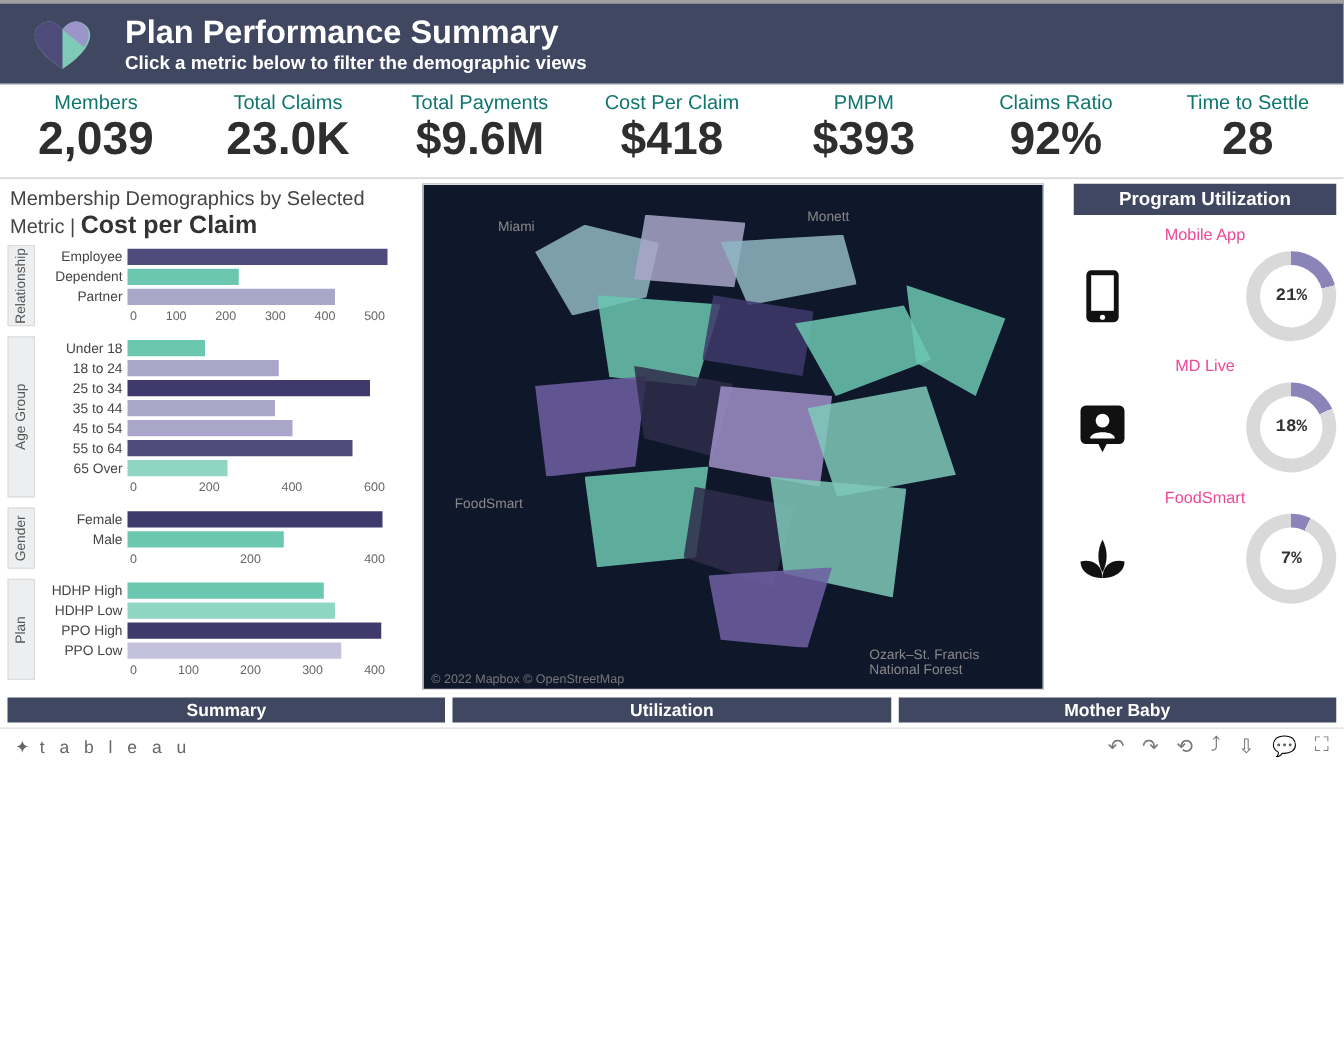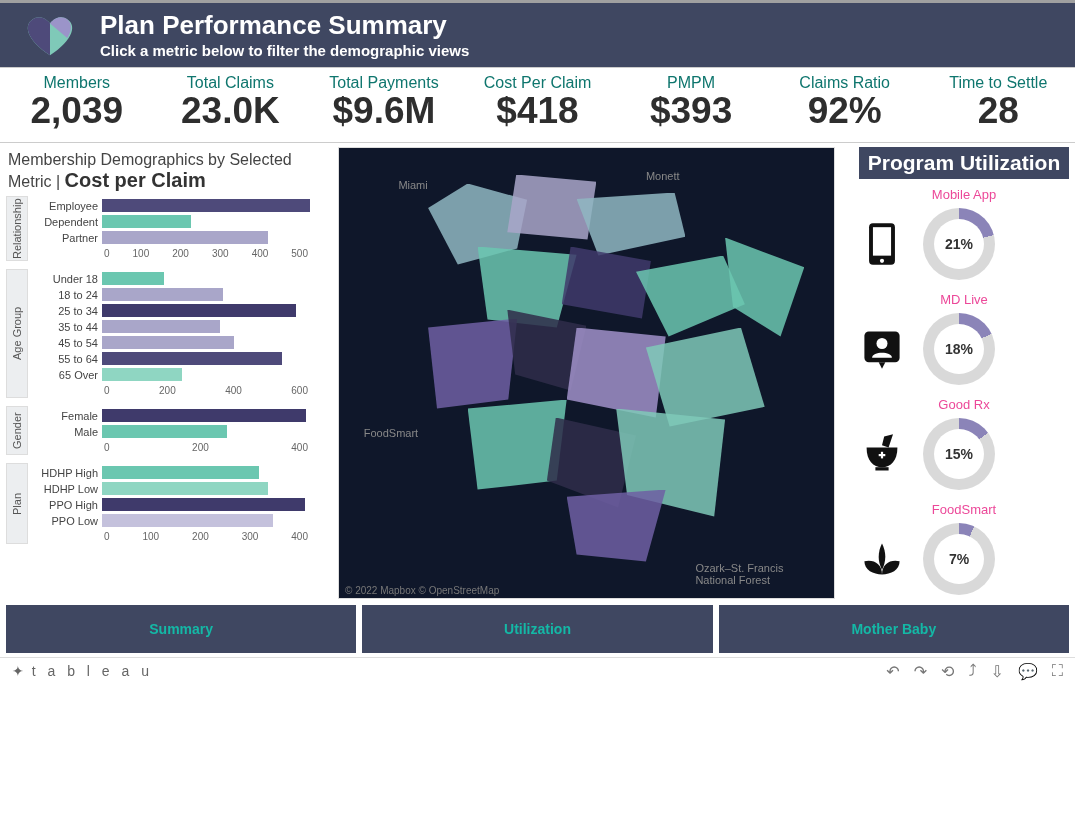--- a/index.html
+++ b/index.html
@@ -23,29 +23,29 @@
   .bar-row .cat { width:70px; font-size:11px; text-align:right; padding-right:4px; color:#444;}
   .bar-row .track { flex:1; height:13px; position:relative;}
   .bar-row .bar { position:absolute; top:0; height:13px;}
   .axis-row { display:flex; font-size:10px; color:#666; margin-top:2px;}
   .axis-row .cat { width:70px;}
   .axis-row .ticks { flex:1; display:flex; justify-content:space-between; padding:0 2px;}
   .map-col { flex:1; position:relative; background:#0f172a; border:1px solid #ddd; overflow:hidden;}
   .map-label { position:absolute; font-size:11px; color:#888;}
   .map-attrib { position:absolute; bottom:2px; left:6px; font-size:10px; color:#777;}
   .util-col { width:210px;}
-  .util-header { background:#3f4761; color:#fff; text-align:center; font-weight:700; font-size:21px; padding:4px 0;}
+  .util-header { background:#3f4761; color:#fff; text-align:center; font-weight:700; font-size:15px; padding:4px 0;}
   .util-item { text-align:center; padding:8px 0 4px 0;}
   .util-item .name { font-size:13px; color:#ec4899; margin-bottom:6px;}
-  .util-content { display:flex; align-items:center; justify-content:flex-start; gap:18px;}
+  .util-content { display:flex; align-items:center; justify-content:space-between; gap:18px;font-family:Liberation Mono, monospace;}
   .util-icon { width:46px; height:46px; display:flex; align-items:center; justify-content:center;}
   .donut-wrap { position:relative; width:72px; height:72px;}
   .donut-pct { position:absolute; inset:0; display:flex; align-items:center; justify-content:center; font-size:14px; font-weight:700; color:#333;}
   .tabs { display:flex; gap:6px; padding:0 6px 4px 6px;}
-  .tab { flex:1; background:#3f4761; color:#14b8a6; text-align:center; font-weight:700; font-size:14px; padding:16px 0; cursor:pointer;}
+  .tab { flex:1; background:#3f4761; color:#ffffff; text-align:center; font-weight:700; font-size:14px; padding:2px 0; cursor:pointer;}
   .footer { display:flex; align-items:center; justify-content:space-between; padding:4px 12px; border-top:1px solid #ddd; color:#777;}
   .footer-icons { display:flex; gap:14px; align-items:center;}
   .footer-icons span { font-size:16px; cursor:pointer;}
   .tableau-logo { font-size:14px; letter-spacing:4px; font-weight:400; color:#666; display:flex; align-items:center; gap:4px;}
   .map-region { position:absolute; opacity:0.85;}
 </style>
 </head>
 <body>
 
 <div class="header-bar">
@@ -314,39 +314,20 @@
               </svg>
             </div>
       <div class="donut-wrap">
         <div style="width:72px;height:72px;border-radius:50%;background:conic-gradient(#8b84b8 0deg 64.8deg,#d9d9d9 64.8deg 360deg);"></div>
         <div style="position:absolute;top:11px;left:11px;width:50px;height:50px;border-radius:50%;background:#fff;"></div>
         <div class="donut-pct">18%</div>
       </div>
     </div>
         </div>
         <div class="util-item">
-    <div class="name">Good Rx</div>
-    <div class="util-content">
-      <div class="util-icon">
-              <svg width="44" height="44" viewBox="0 0 40 40">
-                <path d="M6 14 H34 C34 26 28 32 20 32 C12 32 6 26 6 14 Z" fill="#111"></path>
-                <rect x="17" y="20" width="6" height="2" fill="#fff"></rect>
-                <rect x="19" y="18" width="2" height="6" fill="#fff"></rect>
-                <path d="M22 4 L30 2 L26 14 L20 12 Z" fill="#111"></path>
-                <rect x="14" y="32" width="12" height="3" fill="#111"></rect>
-              </svg>
-            </div>
-      <div class="donut-wrap">
-        <div style="width:72px;height:72px;border-radius:50%;background:conic-gradient(#8b84b8 0deg 54deg,#d9d9d9 54deg 360deg);"></div>
-        <div style="position:absolute;top:11px;left:11px;width:50px;height:50px;border-radius:50%;background:#fff;"></div>
-        <div class="donut-pct">15%</div>
-      </div>
-    </div>
-        </div>
-        <div class="util-item">
     <div class="name">FoodSmart</div>
     <div class="util-content">
       <div class="util-icon">
               <svg width="44" height="40" viewBox="0 0 40 36">
                 <path d="M20 4 C24 12 24 20 20 28 C16 20 16 12 20 4 Z" fill="#111"></path>
                 <path d="M4 20 C12 18 20 22 20 32 C12 32 4 28 4 20 Z" fill="#111"></path>
                 <path d="M36 20 C28 18 20 22 20 32 C28 32 36 28 36 20 Z" fill="#111"></path>
               </svg>
             </div>
       <div class="donut-wrap">

